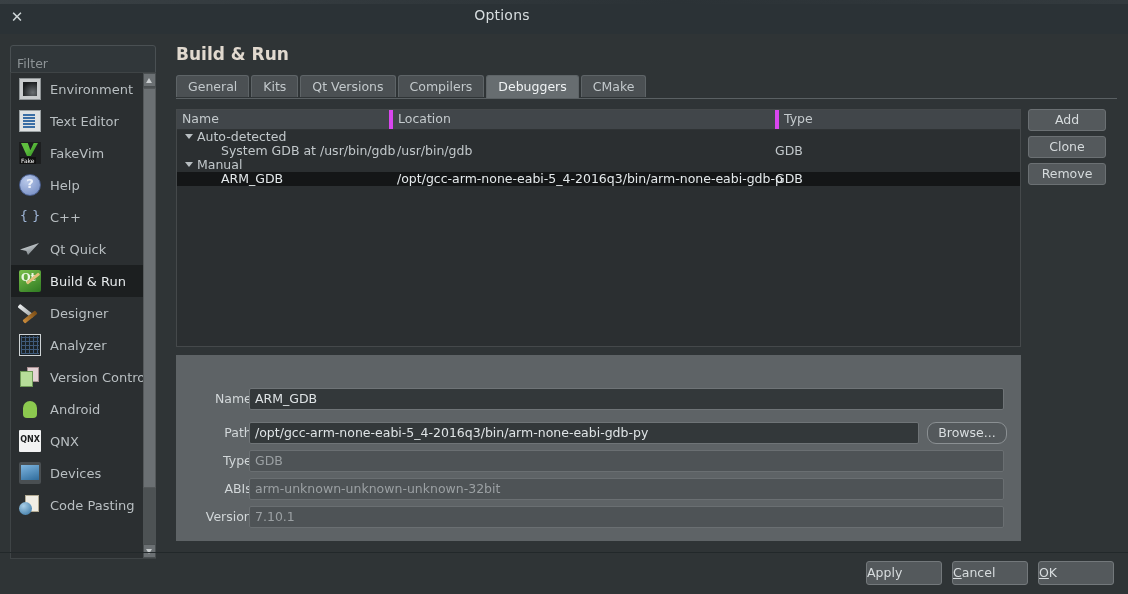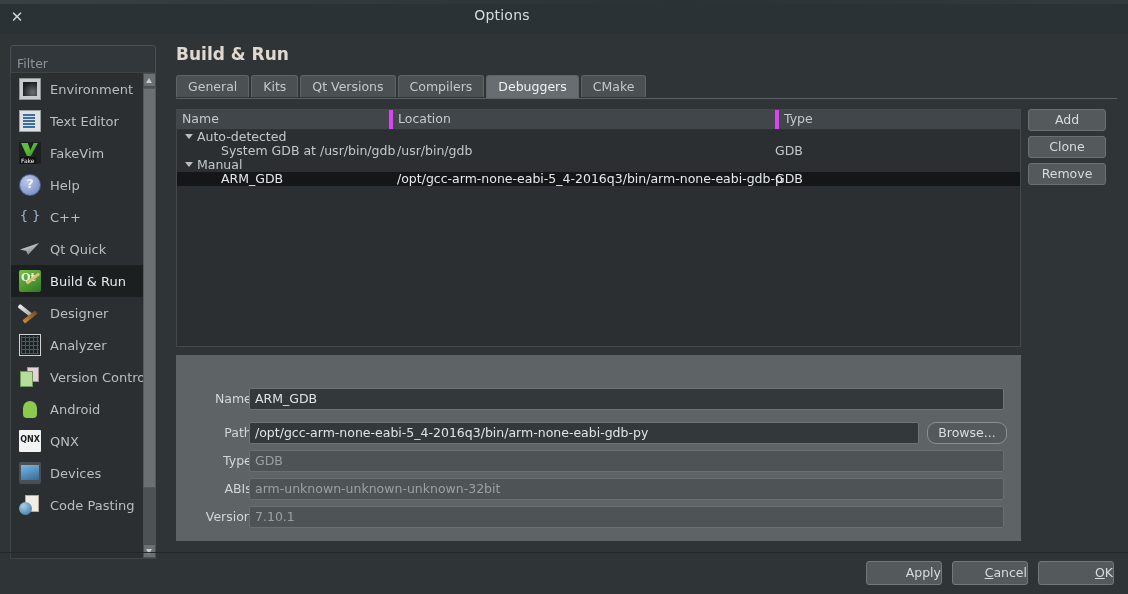--- a/index.html
+++ b/index.html
@@ -237,21 +237,21 @@
   }
 
   
   .footer-sep {
     position: absolute; left: 0; top: 552px; width: 1128px; height: 1px;
     background: #22282a;
   }
   .dlg-btn {
     position: absolute; top: 561px; height: 24px; width: 76px;
     background: #54595c; border: 1px solid #73787b; border-radius: 3px;
-    color: #d7dcde; font-size: 12.5px; text-align: right; line-height: 22px;
+    color: #d7dcde; font-size: 12.5px; text-align: left; line-height: 22px;
     box-sizing: border-box; cursor: pointer;
     font-family: "DejaVu Sans", sans-serif;
   }
   .dlg-btn u { text-decoration: underline; }
 </style>
 </head>
 <body>
 
 <div id="app">
 

